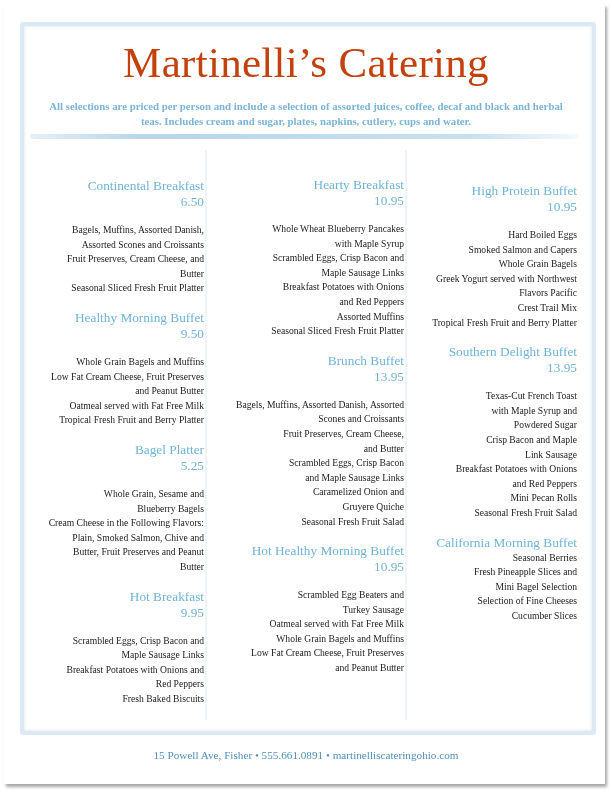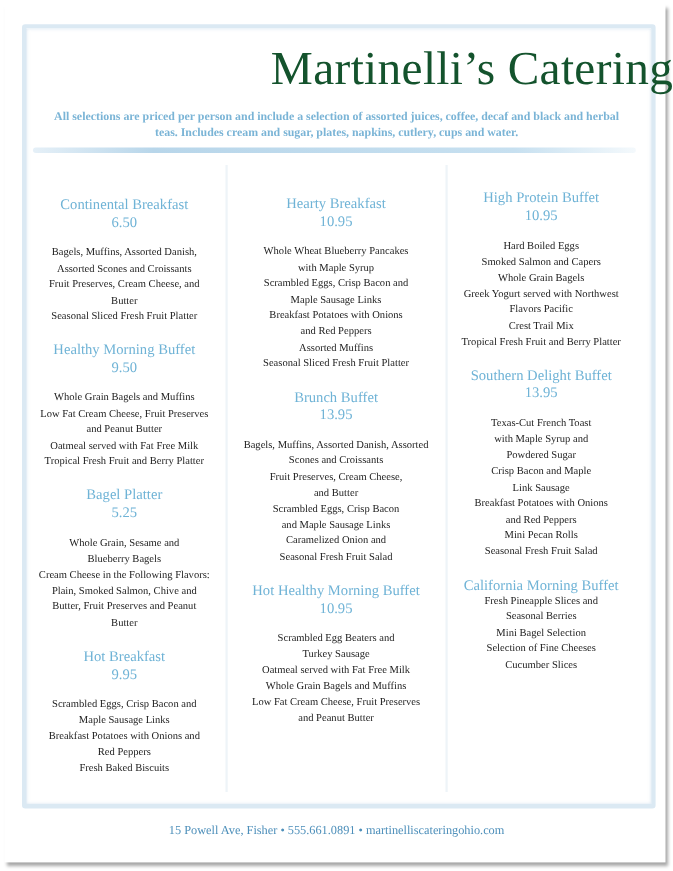--- a/index.html
+++ b/index.html
@@ -11,34 +11,34 @@
     position:absolute; left:4px; top:4px; width:601px; height:780px;
     background:#ffffff;
     box-shadow: 2px 3px 3px rgba(0,0,0,0.35);
   }
   .frame {
     position:absolute; left:20px; top:22px; width:568px; height:705px;
     border:4px solid #dbe9f3; border-radius:3px;
     box-shadow: inset 0 0 3px rgba(170,200,225,0.5);
   }
   .title {
-    position:absolute; left:0; right:0; top:38px; text-align:right;
-    font-size:43px; color:#14532d; letter-spacing:0.3px;
+    position:absolute; left:0; right:0; top:38px; text-align:center;
+    font-size:43px; color:#c2410c; letter-spacing:0.3px;
   }
   .intro {
     position:absolute; left:40px; right:40px; top:99px; text-align:center;
     font-size:10.8px; color:#7ab4d6; line-height:15px;font-weight:bold;
   }
   .rule {
     position:absolute; left:30px; width:548px; top:134px; height:5px;
     background: linear-gradient(90deg, rgba(170,205,230,0.3), #b8d6ea 20%, #c7e0f0 80%, rgba(200,225,240,0.2));
     border-radius:3px;
   }
   .vline { position:absolute; top:150px; height:570px; width:2px; background:#eef4f8; }
-  .col { position:absolute; text-align:center;font-family:Liberation Serif, serif; }
+  .col { position:absolute; text-align:right;font-family:Liberation Serif, serif; }
   .section { margin-bottom:0; }
   .sec-title { font-size:13.3px; color:#6fb3d6; line-height:16px; }
   .sec-price { font-size:13.3px; color:#6fb3d6; line-height:16px; margin-bottom:13px; }
   .item { font-size:9.6px; color:#222222; line-height:14.6px; }
   .footer {
     position:absolute; left:0; right:0; top:749px; text-align:center;
     font-size:11.2px; color:#4d8fba;
   }
 </style>
 </head>
@@ -110,35 +110,36 @@
   <div class="section" style="margin-top:14px">
     <div class="sec-title">Brunch Buffet</div>
     <div class="sec-price">13.95</div>
     <div class="item">Bagels, Muffins, Assorted Danish, Assorted</div>
     <div class="item">Scones and Croissants</div>
     <div class="item">Fruit Preserves, Cream Cheese,</div>
     <div class="item">and Butter</div>
     <div class="item">Scrambled Eggs, Crisp Bacon</div>
     <div class="item">and Maple Sausage Links</div>
     <div class="item">Caramelized Onion and</div>
+    <div class="item">Gruyere Quiche</div>
     <div class="item">Seasonal Fresh Fruit Salad</div>
   </div>
   <div class="section" style="margin-top:14px">
     <div class="sec-title">Hot Healthy Morning Buffet</div>
     <div class="sec-price">10.95</div>
     <div class="item">Scrambled Egg Beaters and</div>
     <div class="item">Turkey Sausage</div>
     <div class="item">Oatmeal served with Fat Free Milk</div>
     <div class="item">Whole Grain Bagels and Muffins</div>
     <div class="item">Low Fat Cream Cheese, Fruit Preserves</div>
     <div class="item">and Peanut Butter</div>
   </div>
 </div>
 
-<div class="col" style="left:407px; width:170px; top:172px;">
+<div class="col" style="left:407px; width:170px; top:183px;">
   <div class="section">
     <div class="sec-title">High Protein Buffet</div>
     <div class="sec-price">10.95</div>
     <div class="item">Hard Boiled Eggs</div>
     <div class="item">Smoked Salmon and Capers</div>
     <div class="item">Whole Grain Bagels</div>
     <div class="item">Greek Yogurt served with Northwest</div>
     <div class="item">Flavors Pacific</div>
     <div class="item">Crest Trail Mix</div>
     <div class="item">Tropical Fresh Fruit and Berry Platter</div>
@@ -151,21 +152,21 @@
     <div class="item">Powdered Sugar</div>
     <div class="item">Crisp Bacon and Maple</div>
     <div class="item">Link Sausage</div>
     <div class="item">Breakfast Potatoes with Onions</div>
     <div class="item">and Red Peppers</div>
     <div class="item">Mini Pecan Rolls</div>
     <div class="item">Seasonal Fresh Fruit Salad</div>
   </div>
   <div class="section" style="margin-top:14px">
     <div class="sec-title">California Morning Buffet</div>
+    <div class="item">Seasonal Berries</div>
     <div class="item">Fresh Pineapple Slices and</div>
-    <div class="item">Seasonal Berries</div>
     <div class="item">Mini Bagel Selection</div>
     <div class="item">Selection of Fine Cheeses</div>
     <div class="item">Cucumber Slices</div>
   </div>
 </div>
 
 <div class="footer">15 Powell Ave, Fisher • 555.661.0891 • martinelliscateringohio.com</div>
 
 </body></html>

